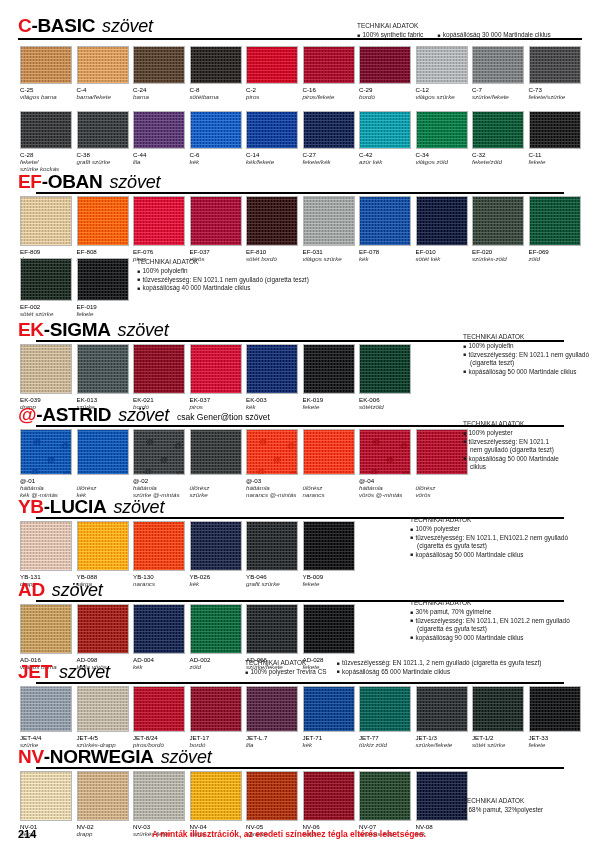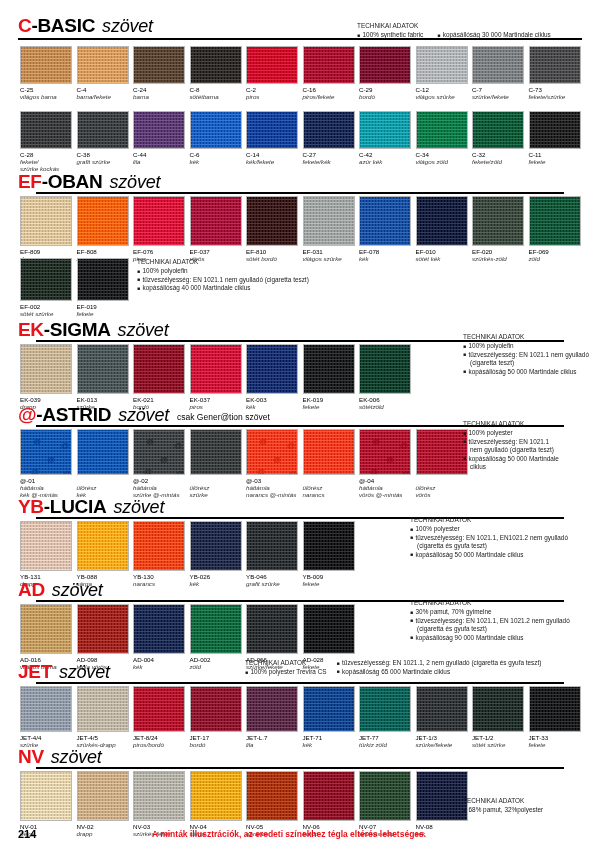--- a/index.html
+++ b/index.html
@@ -837,20 +837,21 @@
             <span class="code">JET-33</span>
             <span class="desc">fekete</span>
           </div>
         </div>
       </div>
   </div>
 
   <div class="abs" style="left:18px; top:745px; right:18px;">
     <div class="sec-head">
       <span class="sec-code">NV</span>
+        <span class="sec-name">-NORWEGIA</span>
       <span class="sec-word">szövet</span>
     </div>
   </div>
   <div class="sec-rule" style="position:absolute; left:18px; right:18px; top:767px;"></div>
 
   <div class="abs" style="left:20px; top:771px;">
     <div class="row" id="r-n0">
         <div class="cell" style="width: 52px; margin-right: 4.5px;">
           <div class="sw" style="width: 52px; height: 50px; background: repeating-linear-gradient(0deg, rgb(250, 233, 197) 0px, rgb(250, 233, 197) 1px, transparent 1px, transparent 3px), repeating-linear-gradient(90deg, rgb(198, 181, 145) 0px, rgb(198, 181, 145) 1px, transparent 1px, transparent 3px), rgb(224, 207, 171);"></div>
           <div class="lbl">

